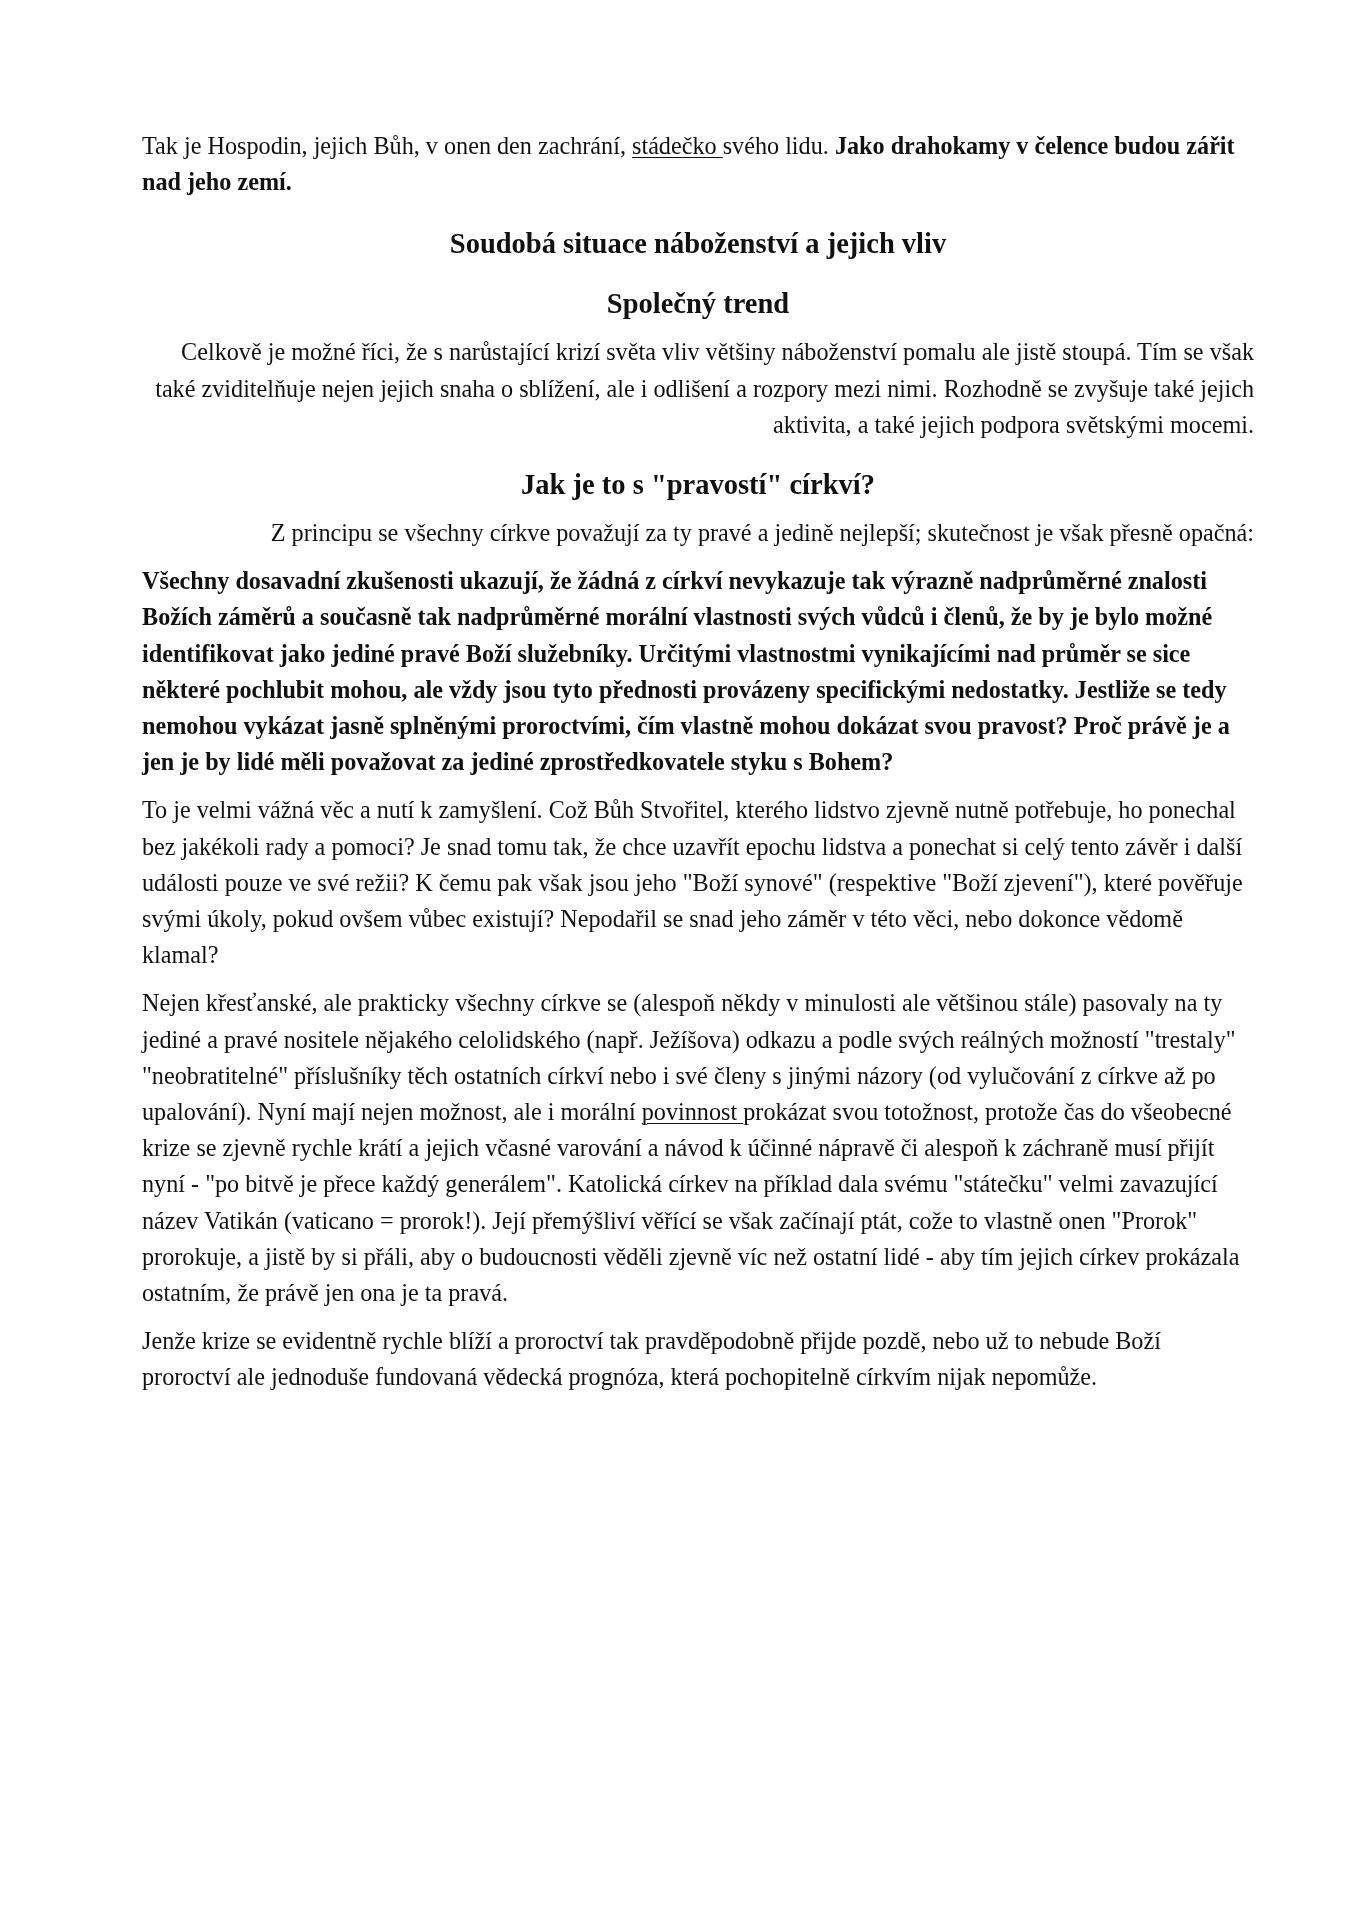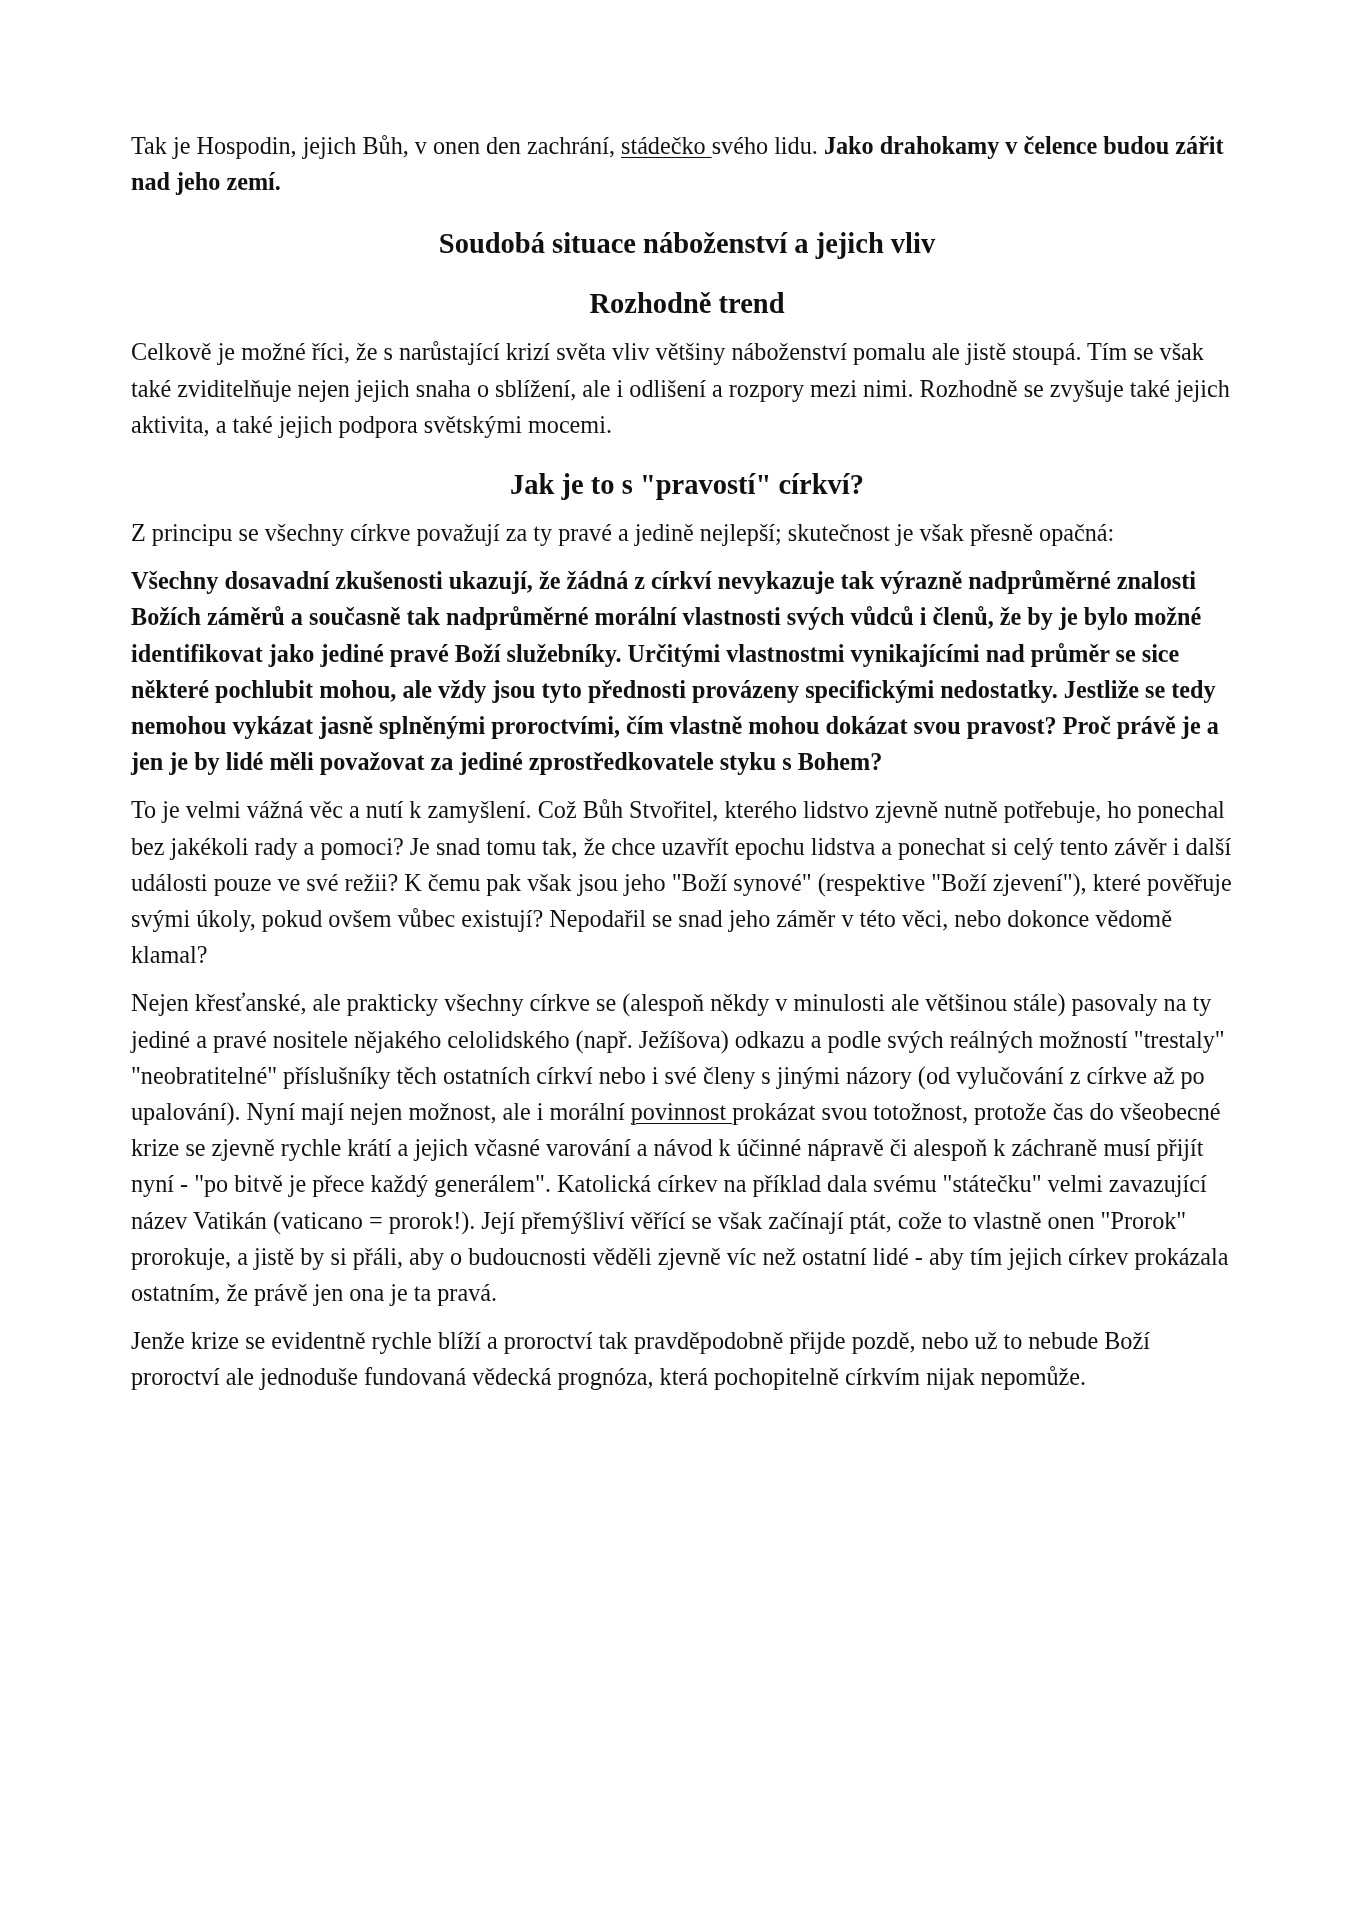--- a/index.html
+++ b/index.html
@@ -10,21 +10,21 @@
     body {
       width: 1357px;
       height: 1920px;
       position: relative;
       overflow: hidden;
       font-family: "Liberation Serif", "DejaVu Serif", serif;
       color: #111111;
     }
     .page {
       position: absolute;
-      left: 131px;
+      left: 142px;
       top: 128px;
       width: 1112px;
     }
     p {
       margin: 0;
       font-size: 24.2px;
       line-height: 36.2px;
     }
     .gap { margin-top: 12px; }
     .bold { font-weight: bold; }
@@ -32,33 +32,33 @@
     h2 {
       margin: 12px;
       text-align: center;
       font-weight: bold;
       font-size: 28.5px;
       line-height: 36px;
     }
     .h-first { margin-top: 26px; }
     .h-second { margin-top: 24px; }
     .h-third { margin-top: 24px; }
-    .after-h { margin-top: 8px; }
+    .after-h { margin-top: 8px; text-align: right; }
   </style>
 </head>
 <body>
 
 <div class="page">
 
   <p><span>Tak je Hospodin, jejich Bůh, v onen den zachrání, </span><u>stádečko </u><span>svého lidu. </span><span class="bold">Jako drahokamy v čelence budou zářit nad jeho zemí.</span></p>
 
 
   <h2 class="h-first">Soudobá situace náboženství a jejich vliv</h2>
 
-  <h2 class="h-second">Rozhodně trend</h2>
+  <h2 class="h-second">Společný trend</h2>
 
   <p class="after-h">Celkově je možné říci, že s narůstající krizí světa vliv většiny náboženství pomalu ale jistě stoupá. Tím se však také zviditelňuje nejen jejich snaha o sblížení, ale i odlišení a rozpory mezi nimi. Rozhodně se zvyšuje také jejich aktivita, a také jejich podpora světskými mocemi.</p>
 
 
   <h2 class="h-third">Jak je to s "pravostí" církví?</h2>
 
   <p class="after-h">Z principu se všechny církve považují za ty pravé a jedině nejlepší; skutečnost je však přesně opačná:</p>
 
   <p class="gap bold">Všechny dosavadní zkušenosti ukazují, že žádná z církví nevykazuje tak výrazně nadprůměrné znalosti Božích záměrů a současně tak nadprůměrné morální vlastnosti svých vůdců i členů, že by je bylo možné identifikovat jako jediné pravé Boží služebníky. Určitými vlastnostmi vynikajícími nad průměr se sice některé pochlubit mohou, ale vždy jsou tyto přednosti provázeny specifickými nedostatky. Jestliže se tedy nemohou vykázat jasně splněnými proroctvími, čím vlastně mohou dokázat svou pravost? Proč právě je a jen je by lidé měli považovat za jediné zprostředkovatele styku s Bohem?</p>
 

